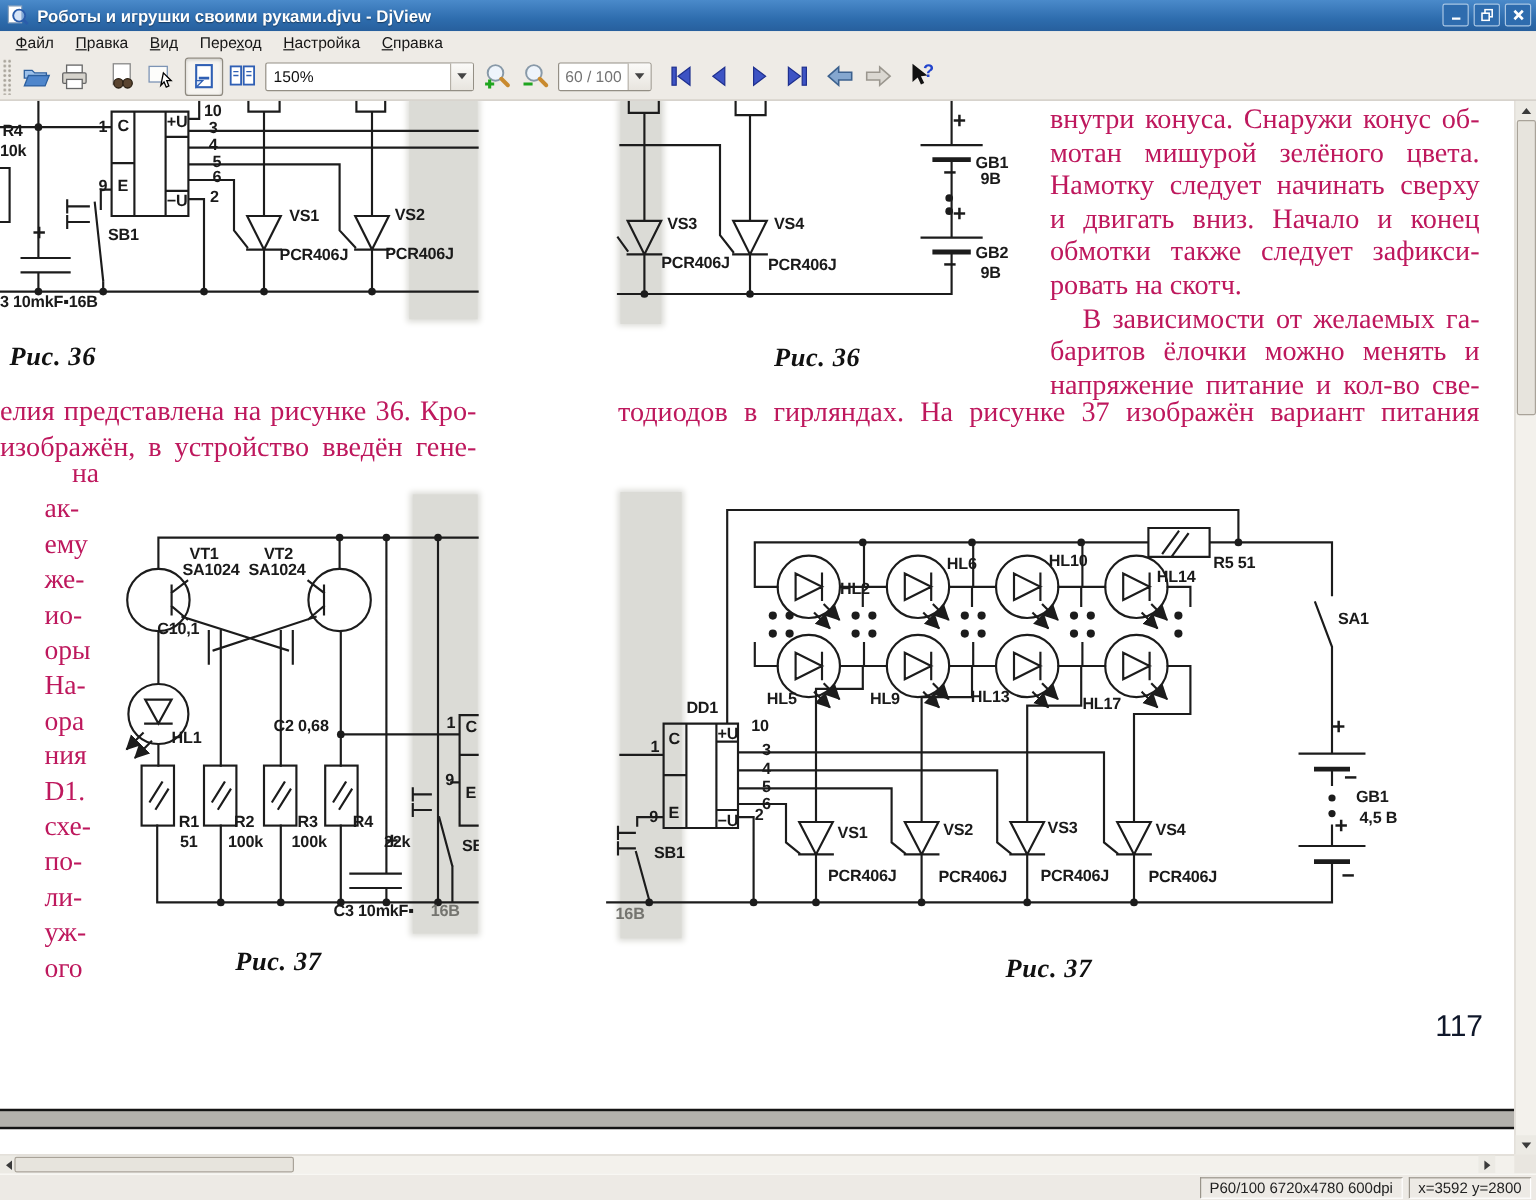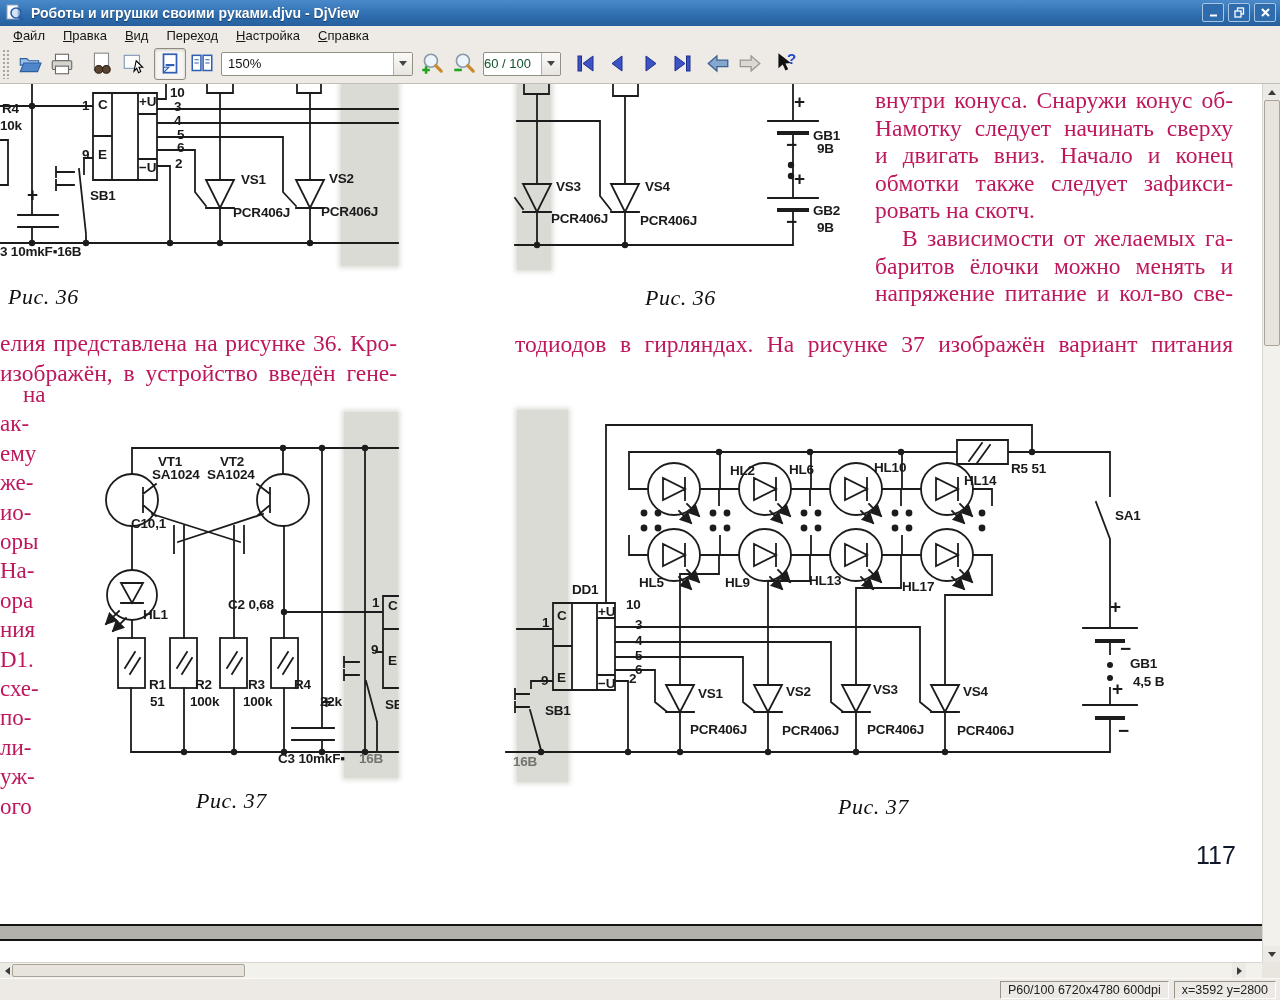--- a/index.html
+++ b/index.html
@@ -19,46 +19,46 @@
   .menubar{position:absolute;left:0;top:26px;width:1280px;height:18px;background:#eeebe6;display:flex;align-items:center;padding-left:4px;}
   .mitem{font-size:13px;color:#161616;padding:0 9px;}
   .mitem u{text-decoration:underline;}
 
   
   .toolbar{position:absolute;left:0;top:44px;width:1280px;height:40px;background:#eeebe6;border-bottom:1px solid #c3beb5;display:flex;align-items:center;}
   .handle{width:8px;height:30px;margin:0 4px 0 2px;
     background-image:radial-gradient(#a9a49b 38%,transparent 42%);background-size:4px 4px;}
   .tbtn{width:32px;height:32px;border:1px solid transparent;border-radius:3px;display:flex;align-items:center;justify-content:center;background:transparent;padding:0;}
   .tbtn.pressed{border:1px solid #8f8a80;background:#f7f5f1;box-shadow:inset 0 1px 3px rgba(0,0,0,.18);}
-  .combo{width:192px;height:24px;background:#fff;border:1px solid #948f85;border-radius:2px;display:flex;align-items:center;margin:0 3px;}
+  .combo{width:174px;height:24px;background:#fff;border:1px solid #948f85;border-radius:2px;display:flex;align-items:center;margin:0 3px;}
   .combo .val{flex:1;font-size:13px;padding-left:6px;color:#111;}
   .dropbtn{width:19px;height:100%;border-left:1px solid #b5b0a7;background:linear-gradient(#fbfaf8,#e8e5df);display:flex;align-items:center;justify-content:center;}
   .tri-down{width:0;height:0;border-left:4px solid transparent;border-right:4px solid transparent;border-top:5px solid #444;}
   .spin{width:78px;height:24px;background:#fff;border:1px solid #948f85;border-radius:2px;display:flex;align-items:center;margin:0 3px;}
-  .spin .val{flex:1;font-size:13px;text-align:left;color:#14532d;}
+  .spin .val{flex:1;font-size:13px;text-align:center;color:#737373;}
 
   
   .viewport{position:absolute;left:0;top:84px;width:1262px;height:878px;background:#fff;overflow:hidden;}
   .page{position:absolute;left:0;top:0;width:1262px;height:840px;background:#fff;}
   .stripe{position:absolute;background:#dbdbd6;box-shadow:0 0 5px 2px #dbdbd6;}
   .pagesep{position:absolute;left:0;top:840px;width:1262px;height:17px;background:#b3b1ac;border-top:2px solid #141414;border-bottom:2px solid #141414;}
   svg.wires{position:absolute;left:0;top:0;pointer-events:none;}
 
   .par{position:absolute;font-family:"Liberation Serif",serif;color:#be185d;}
   .par .line{text-align:justify;text-align-last:justify;white-space:normal;}
   .par .line.noj{text-align-last:left;}
   .par .line.ind{text-indent:27px;}
   .leftpar{left:0;top:244px;width:397px;font-size:23.5px;line-height:30px;}
   .frag{left:0;top:296px;width:44px;font-size:23px;line-height:29.4px;}
-  .frag .line{text-align:left;text-align-last:left;}
+  .frag .line{text-align:left;text-align-last:left;margin-left:37px;}
   .frag .line:first-child{padding-left:23px;}
   .rightcol{left:875px;top:3px;width:358px;font-size:23.5px;line-height:27.6px;}
   .fulltext{left:515px;top:246px;width:718px;font-size:23.5px;line-height:28.6px;}
 
-  .cap{position:absolute;font-family:"Liberation Serif",serif;font-weight:normal;font-style:italic;font-size:22px;color:#111;letter-spacing:.5px;}
+  .cap{position:absolute;font-family:"Liberation Serif",serif;font-weight:bold;font-style:italic;font-size:22px;color:#111;letter-spacing:.5px;}
   .pagenum{position:absolute;left:1196px;top:757px;font-family:Liberation Sans, sans-serif;font-size:25px;color:#0f172a;}
 
   .lbl{position:absolute;font:bold 13.5px "Liberation Sans",sans-serif;letter-spacing:-.2px;color:#1a1a1a;white-space:nowrap;}
   .lbl.big{font-size:19px;font-weight:bold;}
   .lbl.dim{color:#74746f;}
   .lbl.clip{max-width:14px;overflow:hidden;display:inline-block;}
 
   
   .vscroll{position:absolute;left:1262px;top:84px;width:18px;height:878px;background:#f3f1ec;border-left:1px solid #d9d5ce;}
   .sbtn{position:absolute;left:0;width:18px;height:16px;background:#eceae4;display:flex;align-items:center;justify-content:center;}
@@ -485,21 +485,21 @@
           <span class="lbl" style="left: 598px; top: 592px;">−U</span>
           <span class="lbl" style="left: 542px; top: 531px;">1</span>
           <span class="lbl" style="left: 541px; top: 589px;">9</span>
           <span class="lbl" style="left: 626px; top: 513px;">10</span>
           <span class="lbl" style="left: 635px; top: 533px;">3</span>
           <span class="lbl" style="left: 635px; top: 549px;">4</span>
           <span class="lbl" style="left: 635px; top: 564px;">5</span>
           <span class="lbl" style="left: 635px; top: 578px;">6</span>
           <span class="lbl" style="left: 629px; top: 587px;">2</span>
           <span class="lbl" style="left: 545px; top: 619px;">SB1</span>
-          <span class="lbl" style="left: 700px; top: 379px; padding-left: 30px;">HL2</span>
+          <span class="lbl" style="left: 700px; top: 399px;">HL2</span>
           <span class="lbl" style="left: 789px; top: 378px;">HL6</span>
           <span class="lbl" style="left: 874px; top: 376px;">HL10</span>
           <span class="lbl" style="left: 964px; top: 389px;">HL14</span>
           <span class="lbl" style="left: 639px; top: 491px;">HL5</span>
           <span class="lbl" style="left: 725px; top: 491px;">HL9</span>
           <span class="lbl" style="left: 809px; top: 489px;">HL13</span>
           <span class="lbl" style="left: 902px; top: 495px;">HL17</span>
           <span class="lbl" style="left: 1011px; top: 377px; text-align: center;">R5 51</span>
           <span class="lbl" style="left: 1115px; top: 424px;">SA1</span>
           <span class="lbl" style="left: 698px; top: 602px;">VS1</span>
@@ -540,20 +540,21 @@
           <div class="line">ния</div>
           <div class="line">D1.</div>
           <div class="line">схе-</div>
           <div class="line">по-</div>
           <div class="line">ли-</div>
           <div class="line">уж-</div>
           <div class="line">ого</div>
         </div>
       <div class="par rightcol">
           <div class="line">внутри конуса. Снаружи конус об-</div>
+          <div class="line">мотан мишурой зелёного цвета.</div>
           <div class="line">Намотку следует начинать сверху</div>
           <div class="line">и двигать вниз. Начало и конец</div>
           <div class="line">обмотки также следует зафикси-</div>
           <div class="line noj">ровать на скотч.</div>
           <div class="line ind">В зависимости от желаемых га-</div>
           <div class="line">баритов ёлочки можно менять и</div>
           <div class="line">напряжение питание и кол-во све-</div>
         </div>
       <div class="par fulltext">
           <div class="line">тодиодов в гирляндах. На рисунке 37 изображён вариант питания</div>

